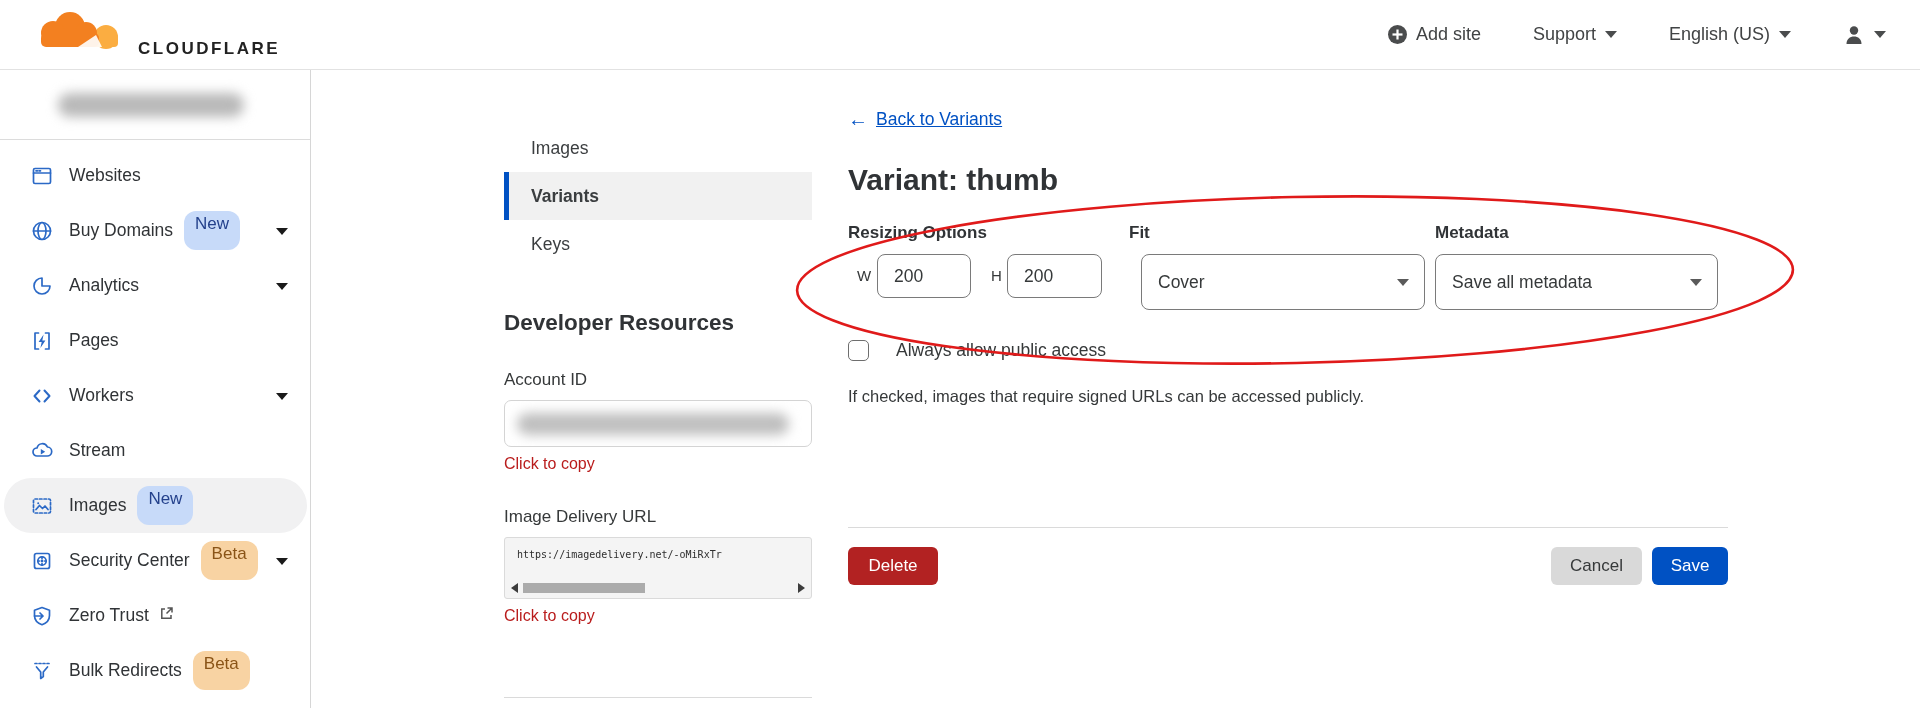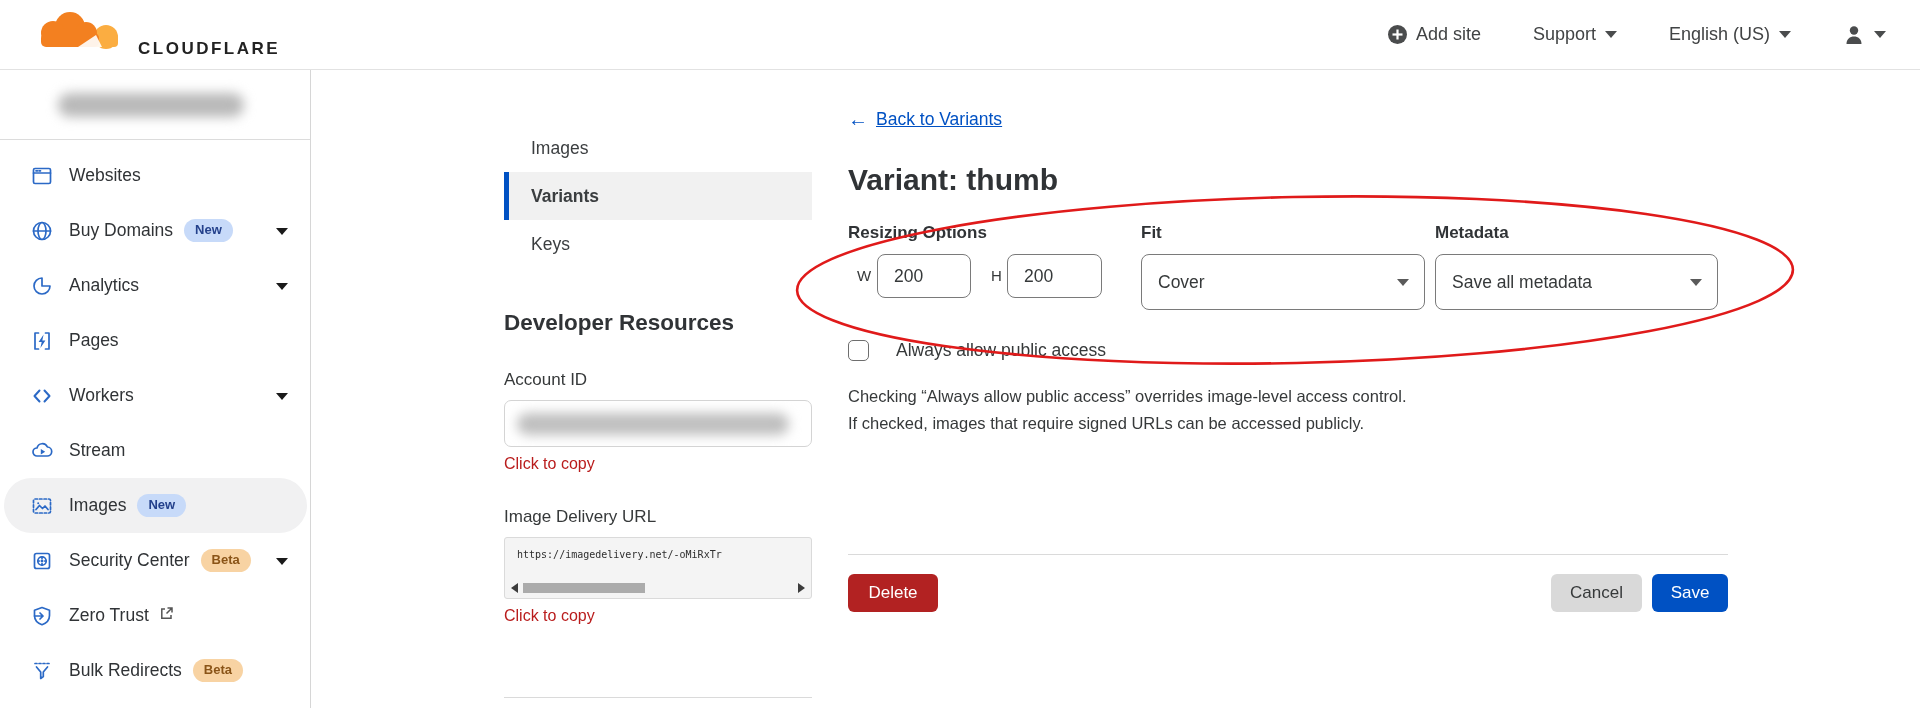--- a/index.html
+++ b/index.html
@@ -26,22 +26,22 @@
   .acct-blur { margin-left:58px; width:186px; height:24px; border-radius:12px;
     background:#b9b9b9; filter:blur(6px); }
   .menu { padding-top:8px; }
   .menu-row { position:relative; height:55px; display:flex; align-items:center;
     padding-left:30px; cursor:pointer; }
   .menu-row.selected { background:#f1f1f2; border-radius:30px; margin:0 3px 0 4px;
     padding-left:26px; }
   .mi { width:24px; height:24px; flex:0 0 24px; margin-right:15px; }
   .mi svg { width:24px; height:24px; display:block; }
   .menu-label { font-size:17.5px; color:#303336; }
-  .badge { margin-left:11px; font-size:13px; padding:3px 11px 5px; border-radius:12px;
-    white-space:nowrap;font-weight:bold; }
+  .badge { margin-left:11px; font-size:17px; padding:3px 11px 16px; border-radius:12px;
+    white-space:nowrap; }
   .badge.new { background:#c7daf9; color:#24418c; }
   .badge.beta { background:#f8d3a3; color:#8a5417; }
   .row-caret { position:absolute; right:22px; top:50%; margin-top:-3px; width:0; height:0;
     border-left:6px solid transparent; border-right:6px solid transparent;
     border-top:7px solid #1a1a1a; }
   .ext-icon { margin-left:10px; }
 
   
   .subnav { position:absolute; left:504px; top:70px; width:308px; }
   .tabs { margin-top:54px; }
@@ -70,21 +70,21 @@
 
   
   .main { position:absolute; left:848px; top:70px; width:880px; }
   .back { margin-top:38px; display:flex; align-items:center; gap:8px; font-size:17.5px;
     color:#0051c3; cursor:pointer; }
   .back .arrow { font-size:20px; text-decoration:none; }
   .back .back-text { text-decoration:underline; }
   .v-title { margin-top:32px; font-size:30px; font-weight:bold; color:#303336; }
   .labels-row { position:relative; margin-top:26px; height:22px; }
   .flabel { position:absolute; top:0; font-size:17px; font-weight:bold; color:#303336; }
-  .lab-resize { left:0; } .lab-fit { left:293px; } .lab-meta { left:587px; }
+  .lab-resize { left:0; } .lab-fit { left:281px; } .lab-meta { left:587px; }
   .controls-row { position:relative; margin-top:9px; height:44px; }
   .wh-label { position:absolute; top:13px; font-size:15px; color:#36393a; }
   .w-lab { left:9px; } .h-lab { left:143px; }
   .txt-input { position:absolute; top:0; height:44px; width:94px; border:1px solid #7a7a7a;
     border-radius:8px; font-size:17.5px; color:#36393a; padding:0 0 0 16px; background:#fff;
     font-family:"Liberation Sans", sans-serif; outline:none; }
   .w-in { left:29px; } .h-in { left:159px; width:95px; }
   .select { position:absolute; top:0; height:56px; border:1px solid #7a7a7a; border-radius:8px;
     background:#fff; display:flex; align-items:center; padding-left:16px; font-size:17.5px;
     color:#36393a; cursor:pointer; }
@@ -349,21 +349,20 @@
         <span class="sel-caret"></span>
       </div>
     </div>
 
     <div class="chk-row">
       <span class="chk"></span>
       <span class="chk-label">Always allow public access</span>
     </div>
 
     <div class="note">
-      <div>Checking “Always allow public access” overrides image-level access control.</div>
       <div>If checked, images that require signed URLs can be accessed publicly.</div>
     </div>
 
     <div class="main-divider"></div>
 
     <div class="btn-row">
       <button class="btn btn-delete">Delete</button>
       <div class="spacer"></div>
       <button class="btn btn-cancel">Cancel</button>
       <button class="btn btn-save">Save</button>

